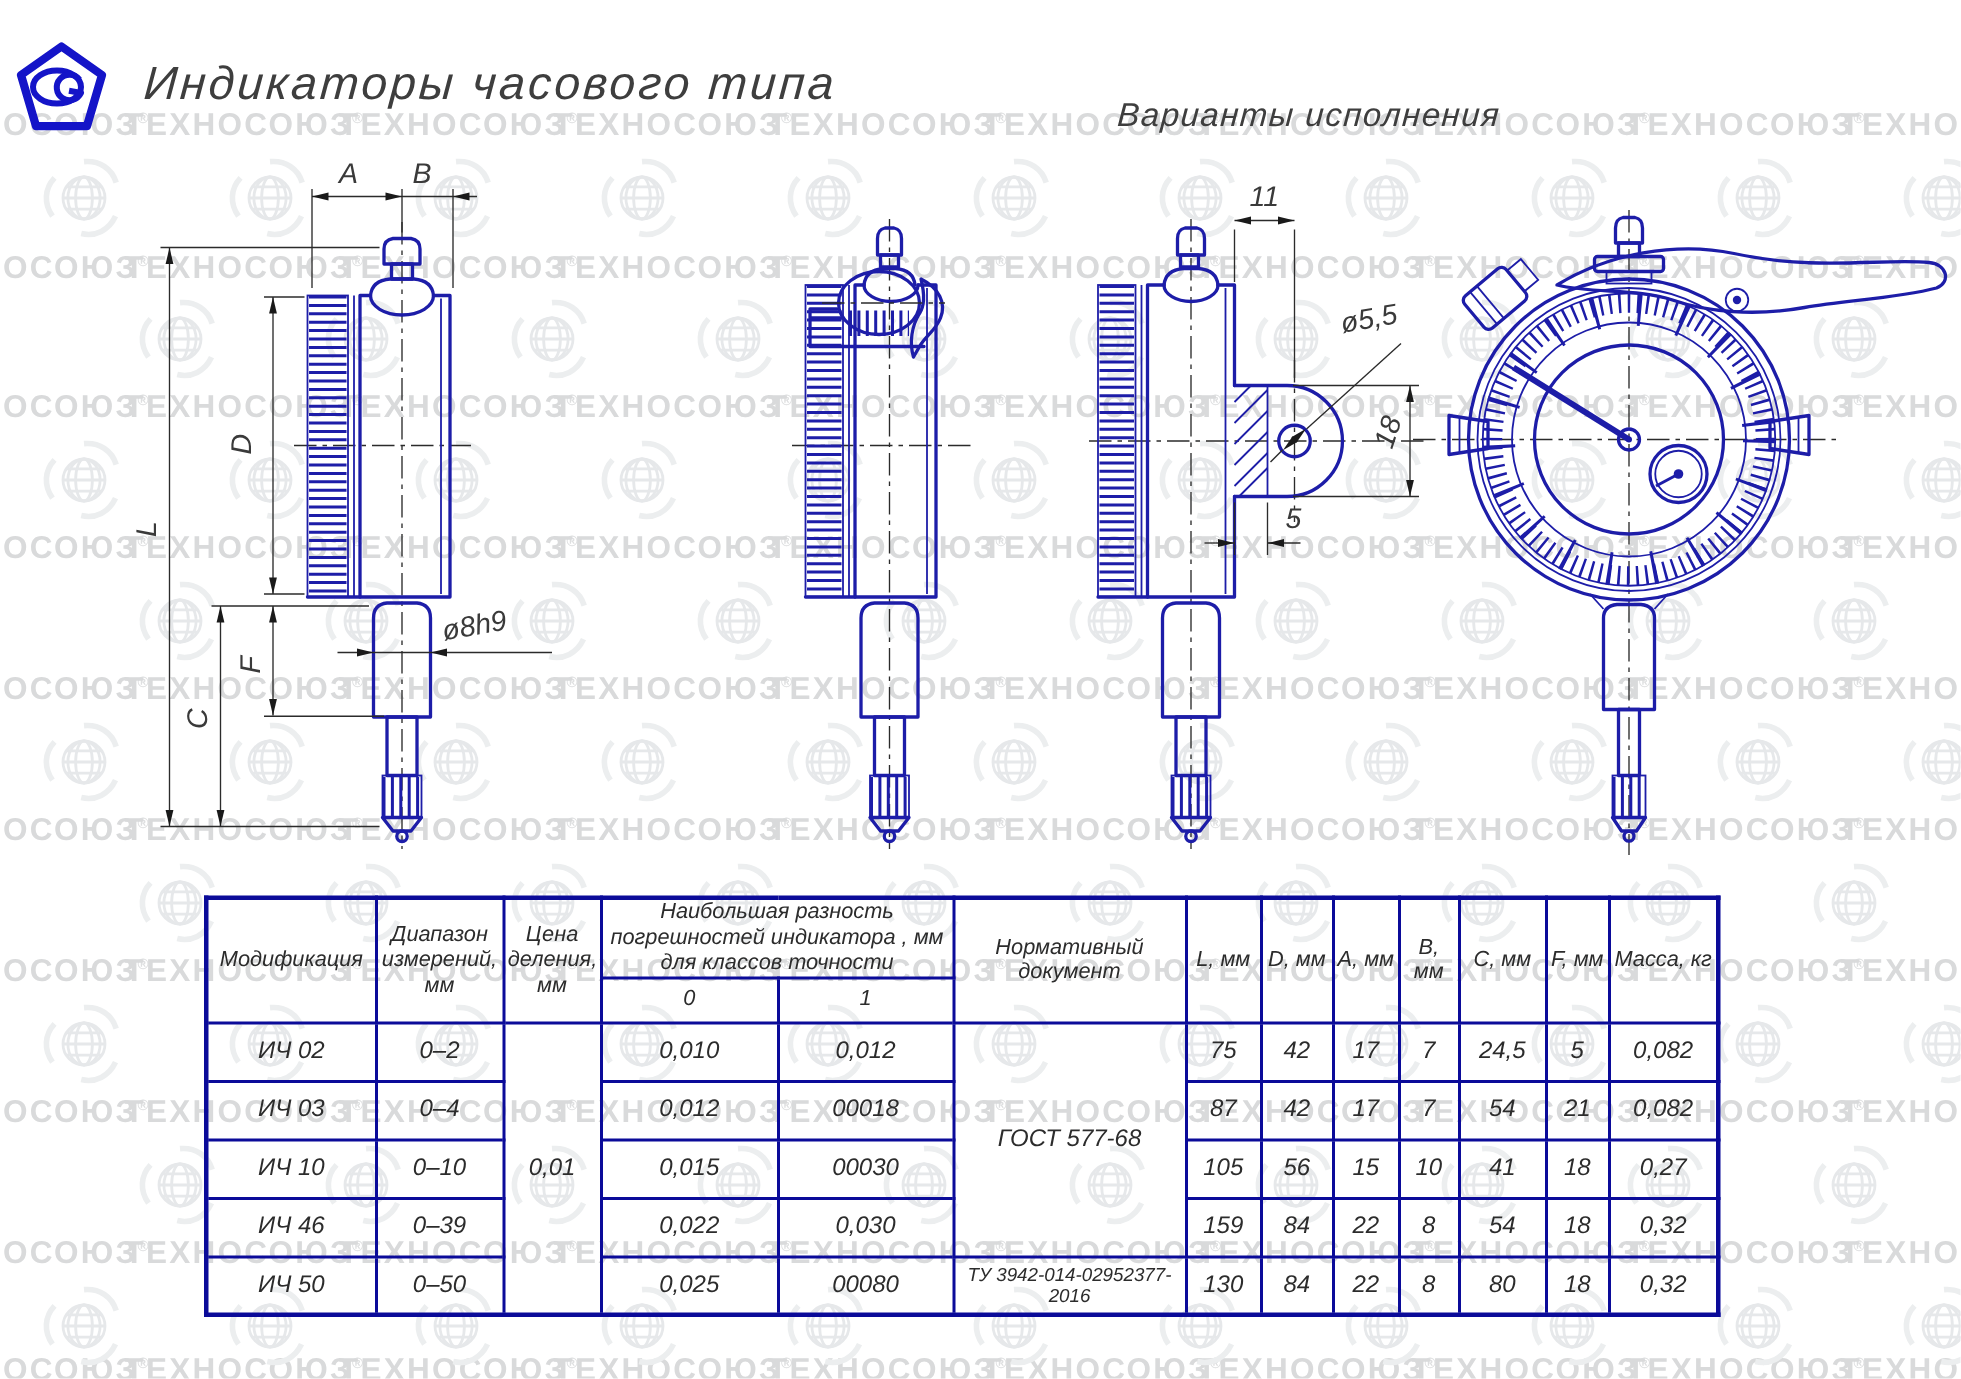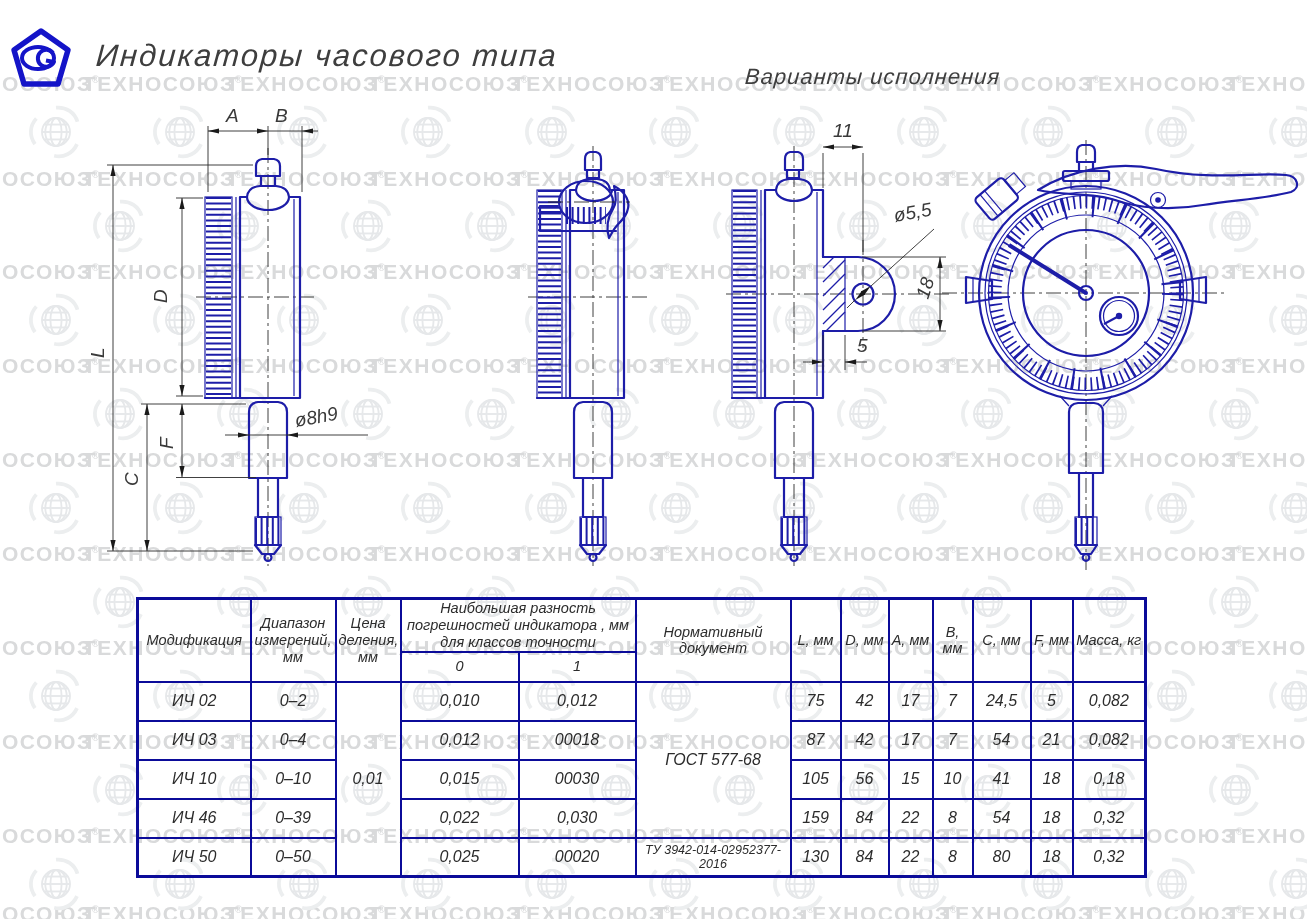--- a/index.html
+++ b/index.html
@@ -2242,40 +2242,40 @@
       <td>ИЧ 10</td>
       <td>0–10</td>
       <td>0,015</td>
       <td>00030</td>
       <td>105</td>
       <td>56</td>
       <td>15</td>
       <td>10</td>
       <td>41</td>
       <td>18</td>
-      <td>0,18</td>
+      <td>0,27</td>
     </tr>
     <tr class="dr">
       <td>ИЧ 46</td>
       <td>0–39</td>
       <td>0,022</td>
       <td>0,030</td>
       <td>159</td>
       <td>84</td>
       <td>22</td>
       <td>8</td>
       <td>54</td>
       <td>18</td>
       <td>0,32</td>
     </tr>
     <tr class="dr">
       <td>ИЧ 50</td>
       <td>0–50</td>
       <td>0,025</td>
-      <td>00020</td>
+      <td>00080</td>
       <td class="small">ТУ 3942-014-02952377-2016</td>
       <td>130</td>
       <td>84</td>
       <td>22</td>
       <td>8</td>
       <td>80</td>
       <td>18</td>
       <td>0,32</td>
     </tr>
   </tbody>

